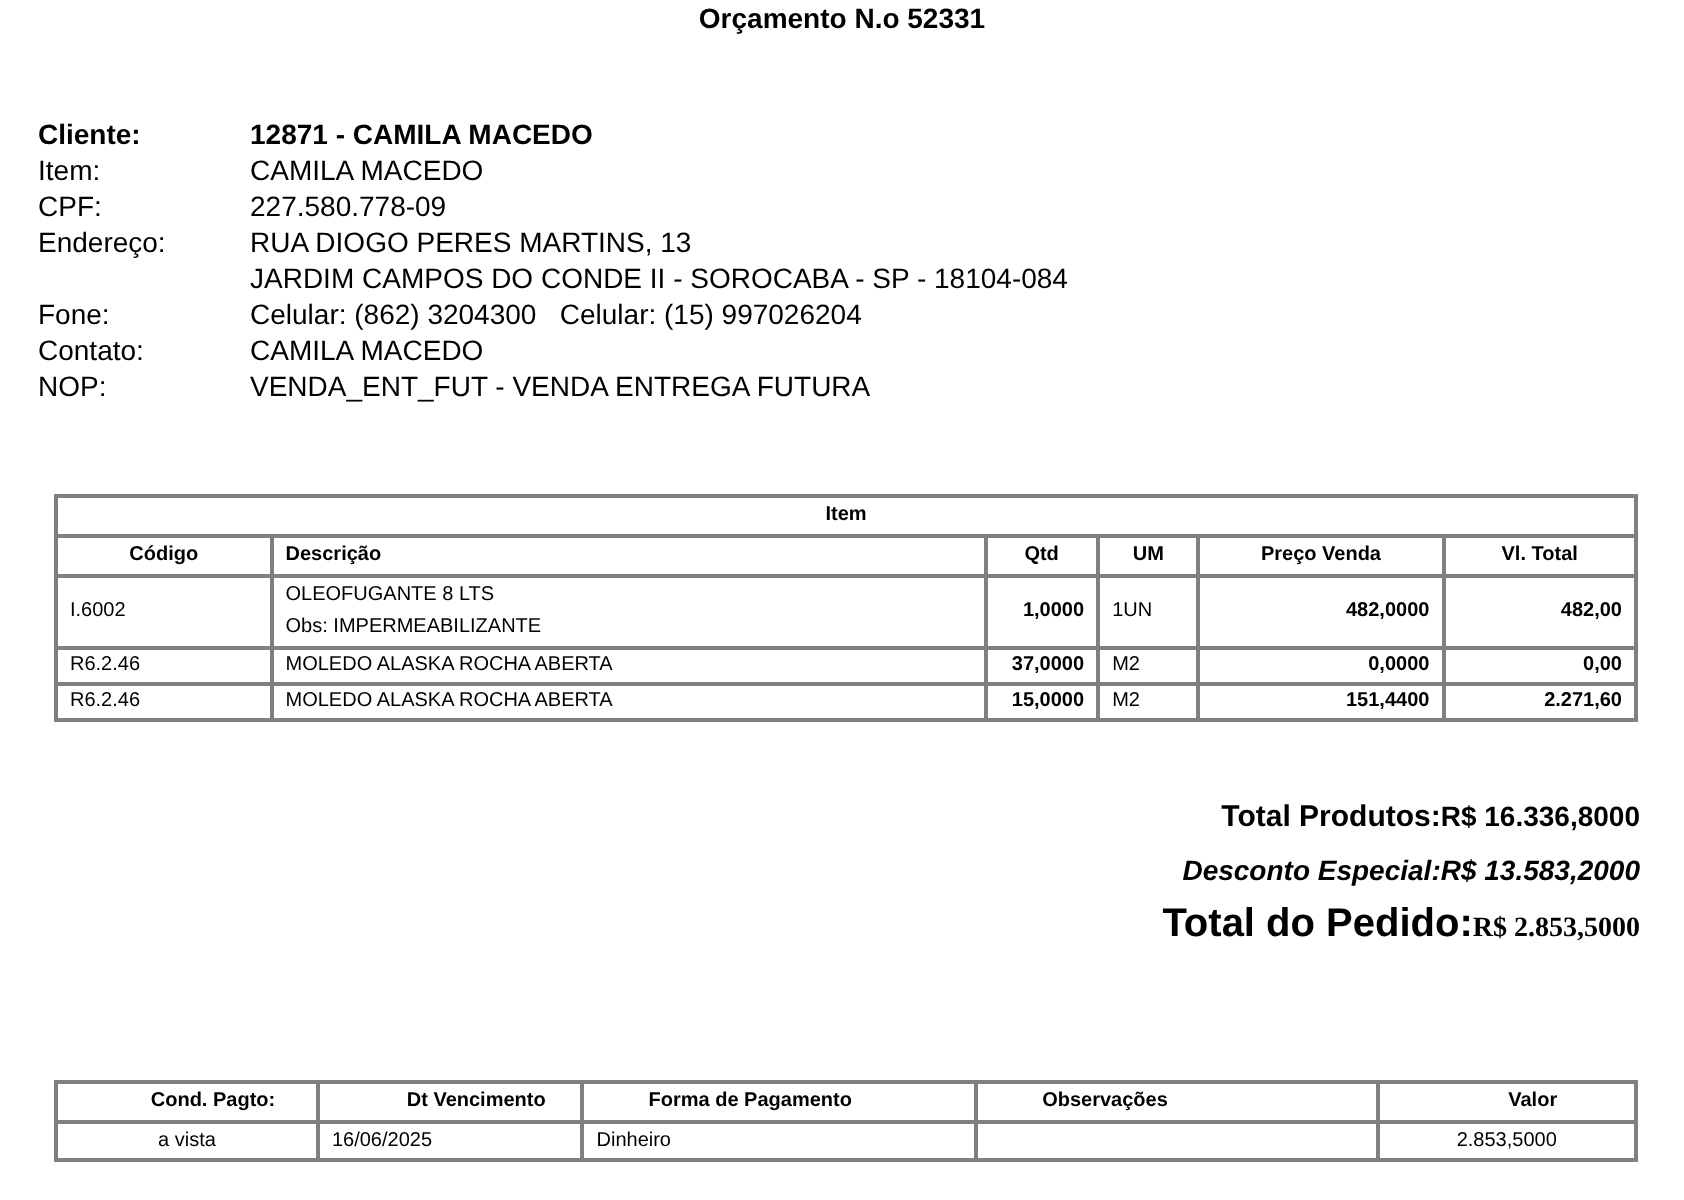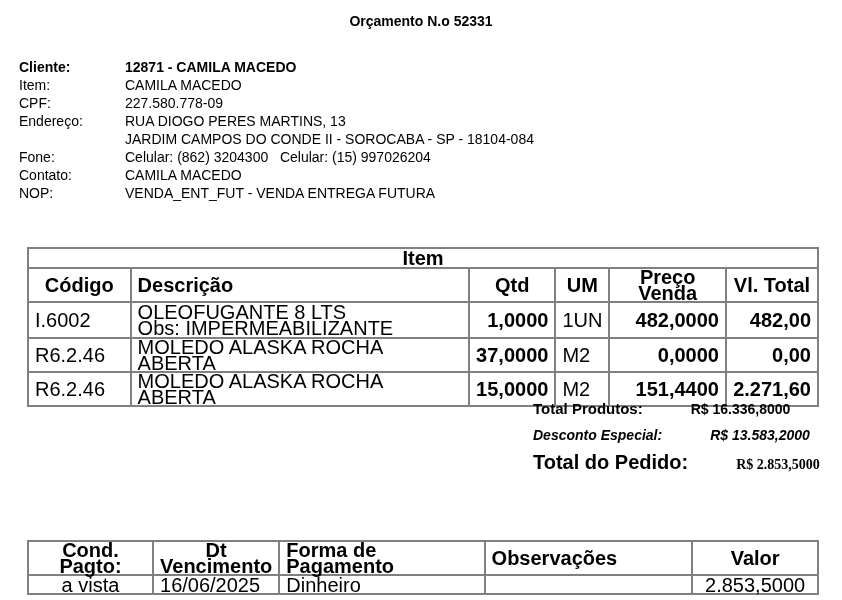--- a/index.html
+++ b/index.html
@@ -1,44 +1,44 @@
 <!DOCTYPE html>
 <html><head>
 <meta charset="utf-8">
 <style>
   html, body { margin: 0; padding: 0; background: #ffffff; }
   body { width: 842px; height: 600px; position: relative; overflow: hidden;
          font-family: "Liberation Sans", sans-serif; color: #000; font-size: 14px; }
-  .title { position: absolute; top: 13px; left: 0; width: 842px; text-align: center;
+  .title { position: absolute; top: 1px; left: 0; width: 842px; text-align: center;
            font-weight: bold; font-size: 14px; }
   .client { position: absolute; top: 58px; left: 19px; }
   .client .row { display: flex; height: 18px; line-height: 18px; }
   .client .lbl { width: 106px; }
   .client .val { }
   .client .row.bold { font-weight: bold; }
-  table { border-collapse: collapse; position: absolute; font-size: 20px; }
+  table { border-collapse: collapse; position: absolute; font-size: 10px; }
   td, th { border: 2px solid #808080; padding: 0 6px; line-height: 16px; }
   .items { top: 247px; left: 27px; width: 792px; }
   .items th { font-weight: bold; height: 18px; }
   .items td { height: 16px; }
   .items .r1 td { height: 34px; }
   .right { text-align: right; font-weight: bold; }
   .center { text-align: center; }
   .left { text-align: left; }
   .totals { position: absolute; top: 400px; left: 533px; width: 287px; }
-  .totals .row { display: flex; justify-content: flex-start; align-items: baseline; gap: 48px; }
+  .totals .row { display: flex; justify-content: flex-end; align-items: baseline; }
   .totals .lbl { font-weight: bold; }
   .totals .val { font-weight: bold; }
   .t1 { height: 27px; font-size: 15px; }
   .t2 { height: 25px; font-size: 15px; }
   .t3 { height: 24px; font-size: 14px; font-style: italic; }
   .t4 { font-size: 20px; }
   .t4 .val { font-size: 14px; font-family: Liberation Serif, serif; }
   .pay { top: 540px; left: 27px; width: 792px; }
-  .pay th { height: 18px; }
+  .pay th { height: 18px; padding-left: 32px; }
   .pay td { height: 17px; }
 </style>
 </head>
 <body>
 
 <div class="title">Orçamento N.o 52331</div>
 
 <div class="client">
   <div class="row bold">
     <span class="lbl">Cliente:</span>

